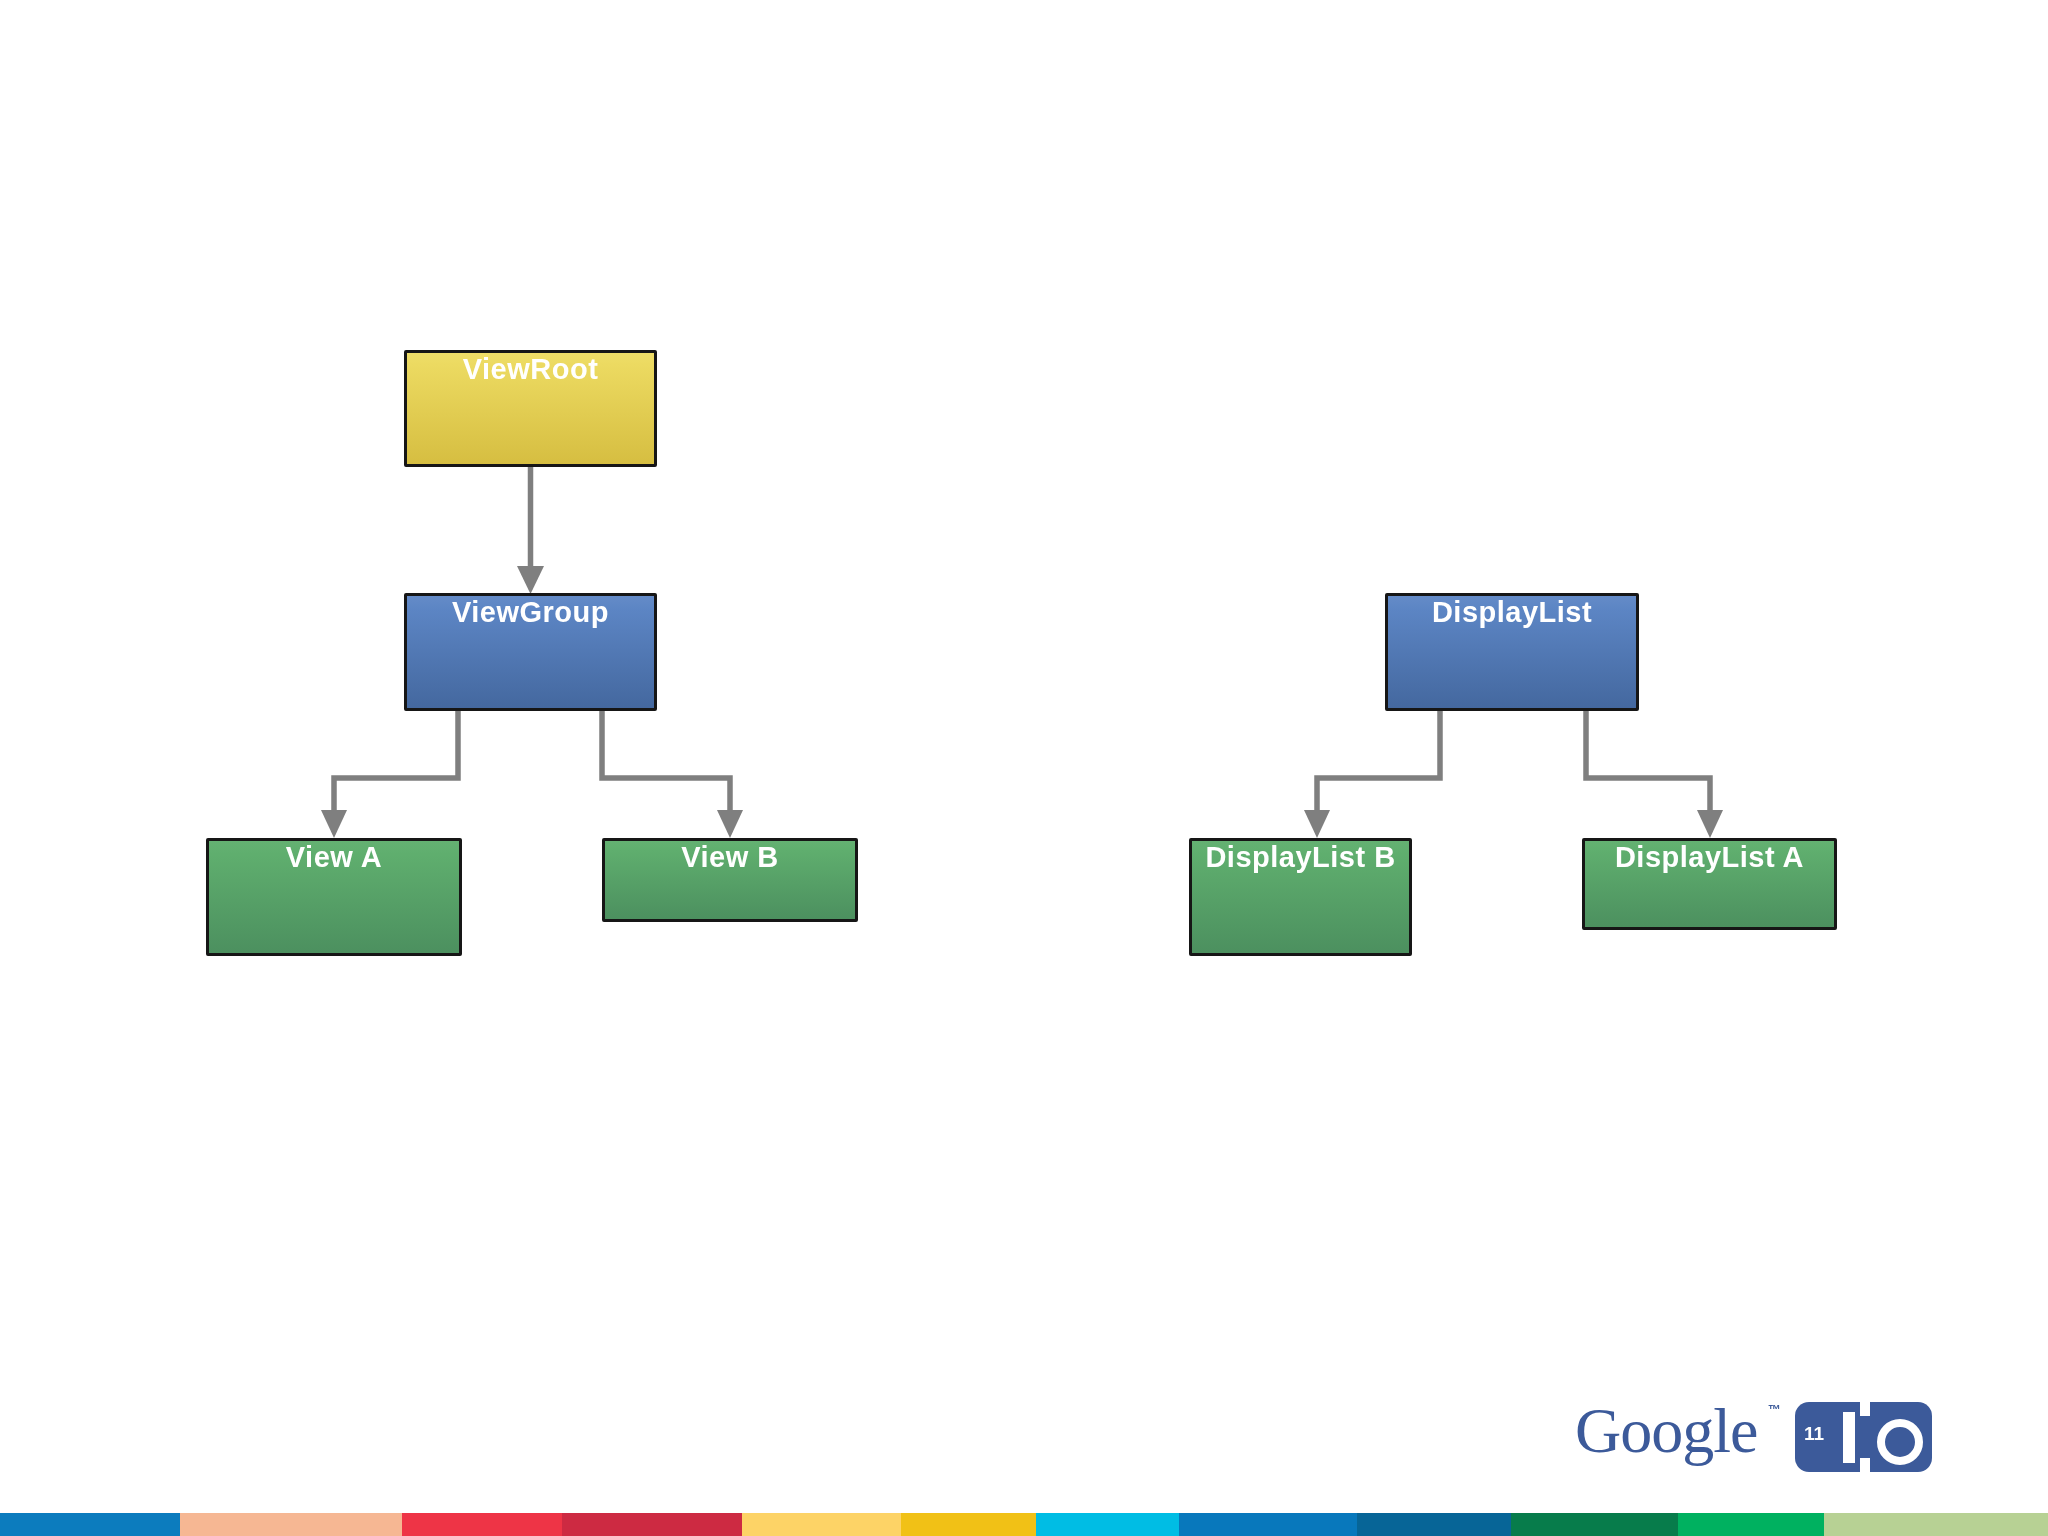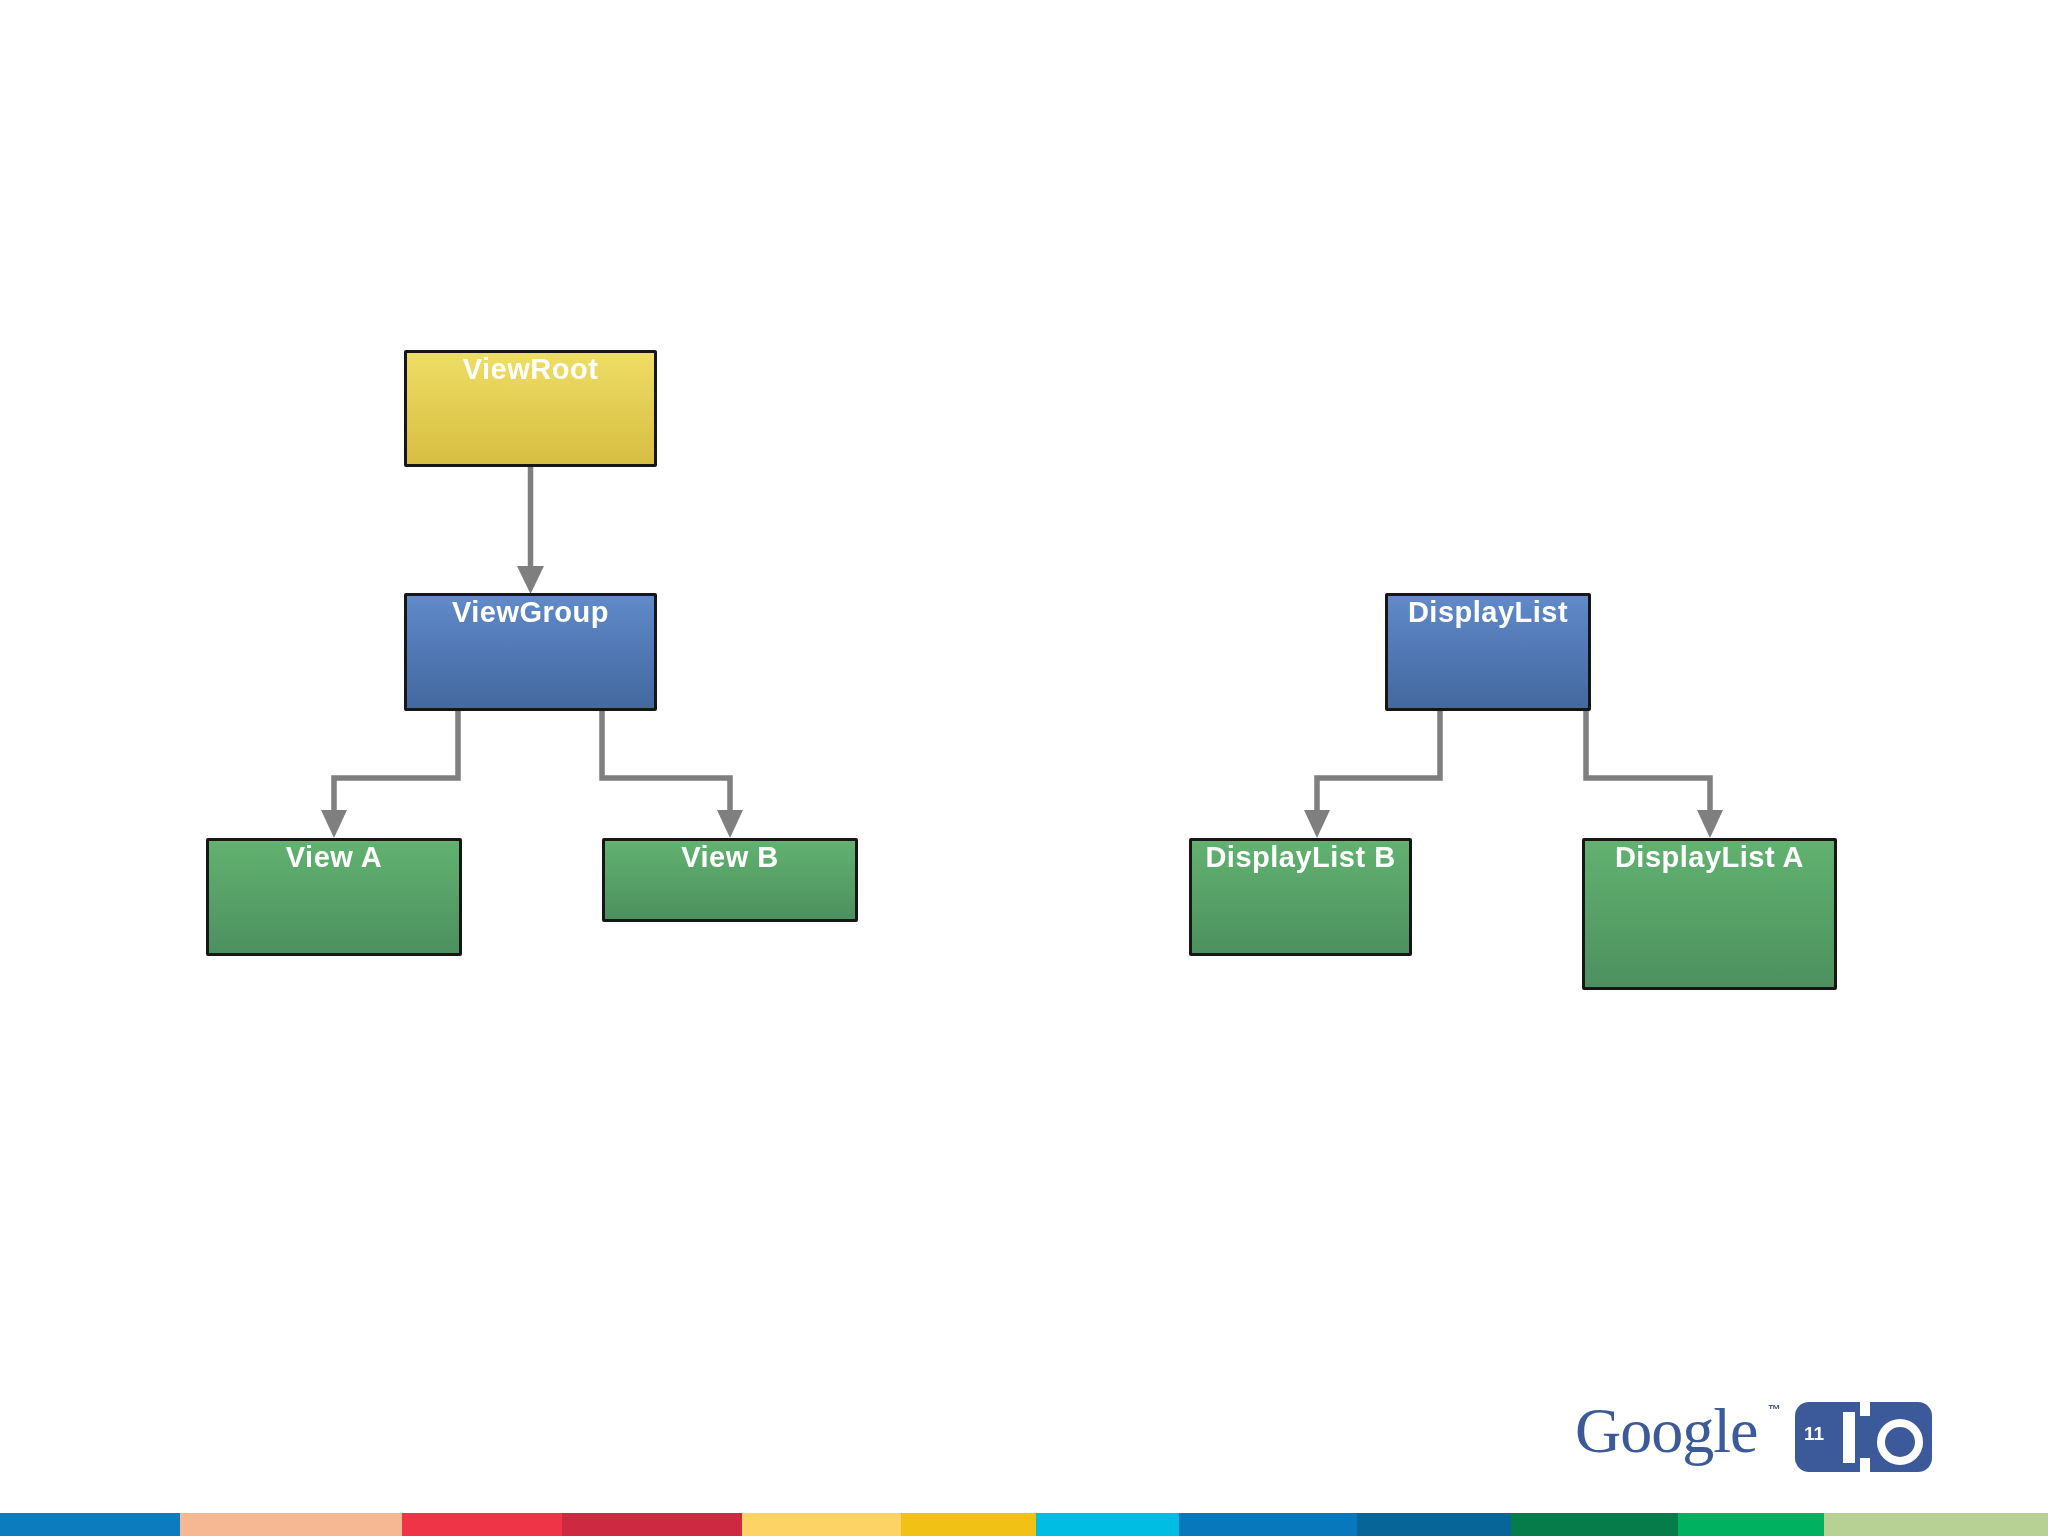--- a/index.html
+++ b/index.html
@@ -11,23 +11,23 @@
         display:flex;align-items:flex-start;justify-content:center;}
   .node-label{font-weight:700;font-size:29px;color:#ffffff;letter-spacing:0.5px;}
   .fill-yellow{background:linear-gradient(180deg,#EEDD68 0%,#ECDA61 10%,#D6BE41 100%);}
   .fill-blue{background:linear-gradient(180deg,#648BC8 0%,#5C85C4 12%,#44689F 100%);}
   .fill-green{background:linear-gradient(180deg,#64B172 0%,#5FAE6E 12%,#4C905F 100%);}
 
   .n-viewroot{left:404px;top:350px;width:253px;height:117px;}
   .n-viewgroup{left:404px;top:593px;width:253px;height:118px;}
   .n-view-a{left:206px;top:838px;width:256px;height:118px;}
   .n-view-b{left:602px;top:838px;width:256px;height:84px;}
-  .n-displaylist{left:1385px;top:593px;width:206px;height:118px;}
+  .n-displaylist{left:1385px;top:593px;width:254px;height:118px;}
   .n-displaylist-b{left:1189px;top:838px;width:223px;height:118px;}
-  .n-displaylist-a{left:1582px;top:838px;width:255px;height:152px;}
+  .n-displaylist-a{left:1582px;top:838px;width:255px;height:92px;}
 
   .caption{position:absolute;left:0;right:0;top:1252px;text-align:center;
            font-size:86px;font-weight:400;color:#474747;letter-spacing:-2px;}
 
   .google-wordmark{position:absolute;left:1575px;top:1396px;
            font-family:"Liberation Serif",serif;font-size:64px;font-weight:400;
            color:#3C5A9A;letter-spacing:-1px;line-height:1.1;}
   .tm{position:absolute;left:1768px;top:1402px;font-size:13px;font-weight:700;color:#3C5A9A;}
 
   .io-badge{position:absolute;left:1795px;top:1402px;width:137px;height:70px;

